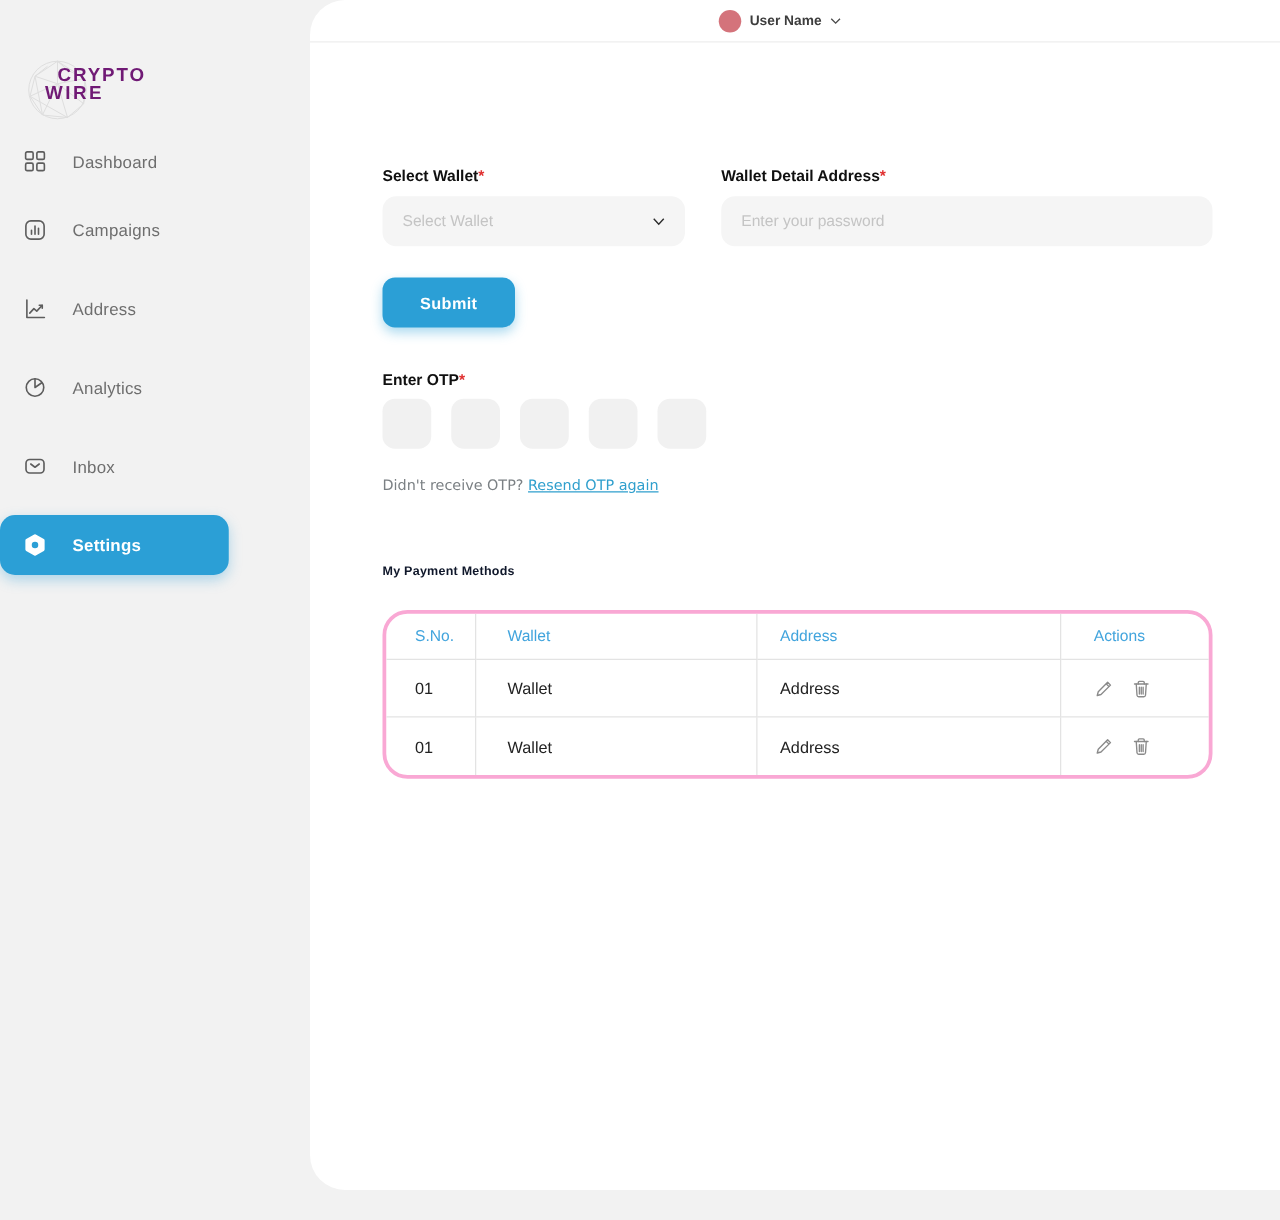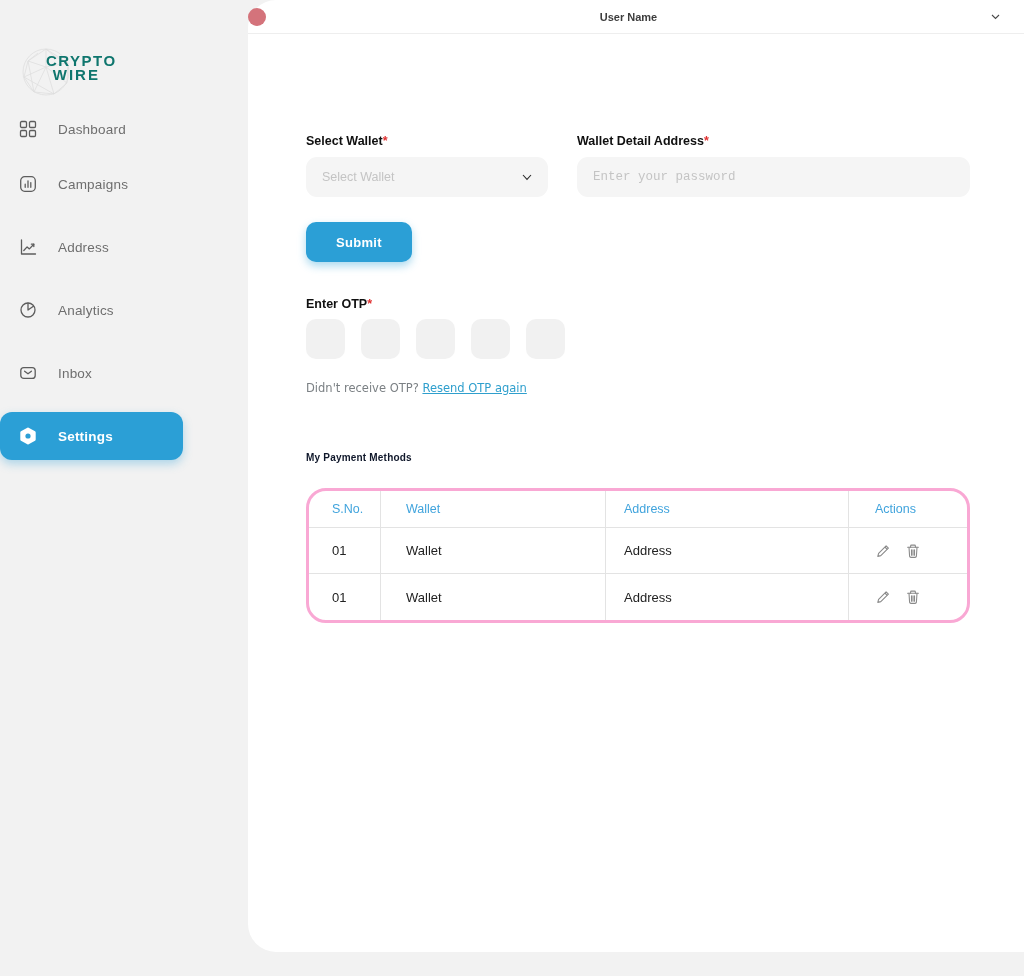--- a/index.html
+++ b/index.html
@@ -9,56 +9,56 @@
     background:#f2f2f2;
     position:relative;
     overflow:hidden;
     color:#1a1a1a;
   }
   
   .sidebar { position:absolute; left:0; top:0; width:248px; height:100%; }
   .logo { position:absolute; left:20px; top:44px; width:110px; height:58px; }
   .logo svg { position:absolute; left:0; top:0; }
   .logo-text { position:absolute; left:26px; top:10px; font-weight:800; font-size:15px;
-               letter-spacing:1.5px; line-height:0.95; color:#0f766e;text-align:center; }
+               letter-spacing:1.5px; line-height:0.95; color:#701a75; }
   .logo-text .l2 { margin-left:-10px; letter-spacing:2px; }
   .nav { position:absolute; left:0; top:117px; width:100%; }
   .nav-item { position:absolute; left:0; height:24px; display:flex; align-items:center;
               padding-left:19px; gap:20px; cursor:pointer; width:200px; }
   .nav-item .ico { width:19px; height:19px; display:flex; align-items:center; color:#5d5d5d; }
   .nav-item .lbl { font-size:13.5px; color:#6e6e6e; font-weight:500; letter-spacing:.2px; }
   .nav-item.active { top:295px; height:48px; width:183px; background:var(--accent);
                      border-radius:12px; box-shadow:0 4px 10px rgba(43,159,214,.35); }
   .nav-item.active .lbl { color:#fff; font-weight:700; }
   .nav-item.active .ico { color:#fff; }
   
   .card { position:absolute; left:248px; top:0; width:776px; height:952px;
           background:#ffffff; border-radius:28px 0 0 28px; }
   .topbar { position:absolute; top:0; left:0; right:0; height:34px;
             border-bottom:1px solid #eeeeee; display:flex; align-items:center;
-            justify-content:space-between; gap:7px; padding-right:24px; }
+            justify-content:center; gap:7px; padding-right:24px; }
   .avatar { width:18px; height:18px; border-radius:50%; background:var(--avatar); }
   .user-name { font-size:11px; font-weight:600; color:#3d3d3d; }
   
   .tabs { position:absolute; left:188px; top:55px; width:400px; height:41px;
           background:#efefef; border-radius:10px; display:flex; }
   .tab { flex:1; display:flex; align-items:center; justify-content:center;
          font-size:13.5px; font-weight:700; letter-spacing:.3px; color:#9b9b9b; cursor:pointer; }
   .tab.active { background:var(--accent); color:#fff; border-radius:11px;
                 margin:-2px -1px; box-shadow:0 3px 8px rgba(43,159,214,.35); }
   
   .fld-label { position:absolute; font-size:12.5px; font-weight:600; color:#101010; }
   .req { color:#e03131; }
   .select-box { position:absolute; left:58px; top:157px; width:242px; height:40px;
                 background:#f5f5f5; border-radius:11px; display:flex; align-items:center;
                 justify-content:space-between; padding:0 16px; cursor:pointer; }
   .select-box .ph { font-size:12.5px; color:#c4c4c4; }
   .text-input { position:absolute; left:329px; top:157px; width:393px; height:40px;
                 background:#f5f5f5; border:none; border-radius:11px; padding:0 16px;
-                font-size:12.5px; color:#0f766e; font-family:Liberation Mono, monospace; outline:none; }
+                font-size:12.5px; color:#0f766e; font-family:Liberation Sans, sans-serif; outline:none; }
   .text-input::placeholder { color:#c4c4c4; }
   .submit-btn { position:absolute; left:58px; top:222px; width:106px; height:40px;
                 background:var(--accent); color:#fff; border:none; border-radius:10px;
                 font-size:13px; font-weight:600; letter-spacing:.3px; font-family:inherit;
                 cursor:pointer; box-shadow:0 4px 9px rgba(43,159,214,.4); }
   
   .otp-row { position:absolute; left:58px; top:319px; display:flex; gap:16px; }
   .otp-box { width:39px; height:40px; background:#f1f1f1; border:none; border-radius:10px;
              text-align:center; font-size:15px; font-family:inherit; outline:none; }
   .otp-help { position:absolute; left:58px; top:381px; font-size:11.5px; color:#7b8084;

